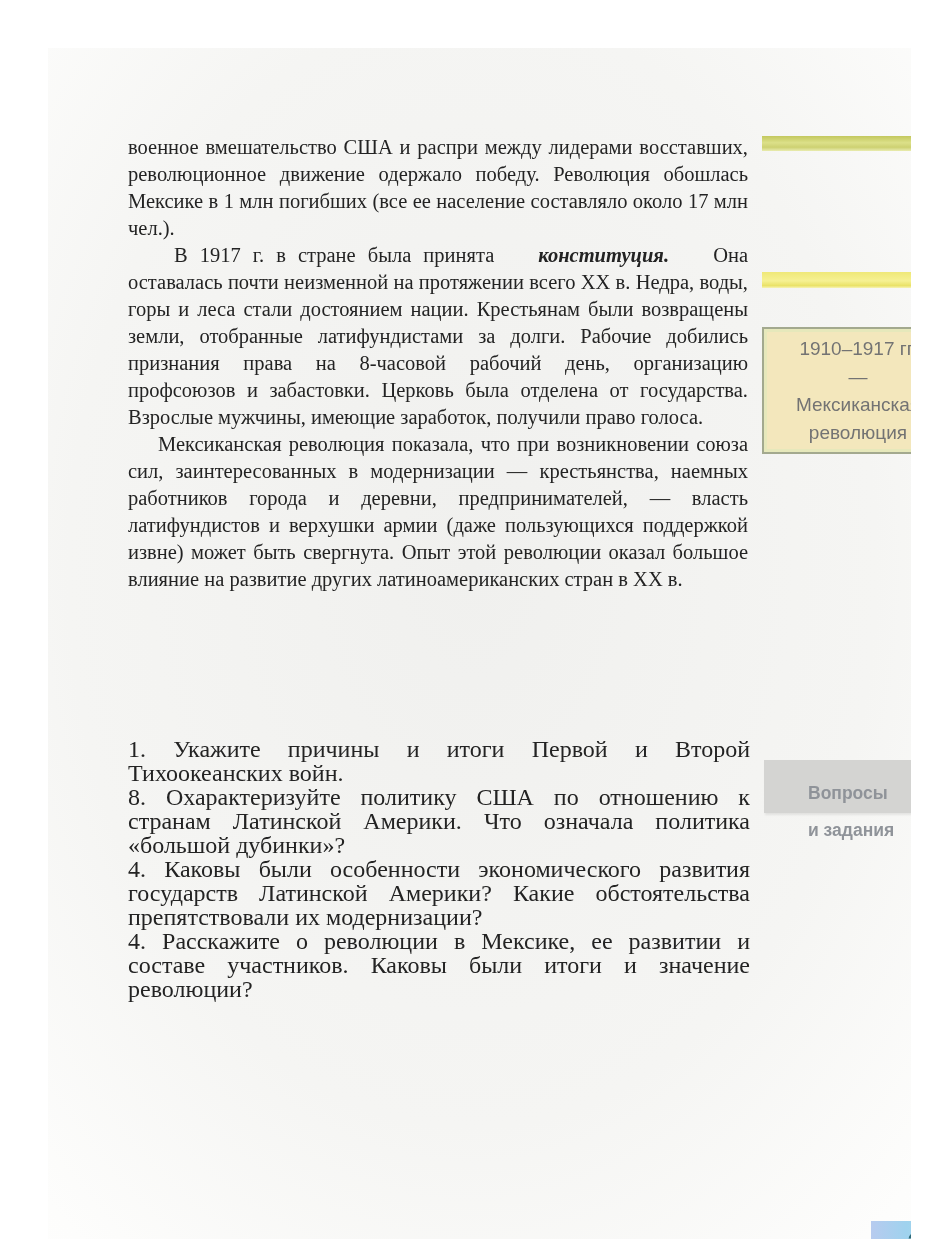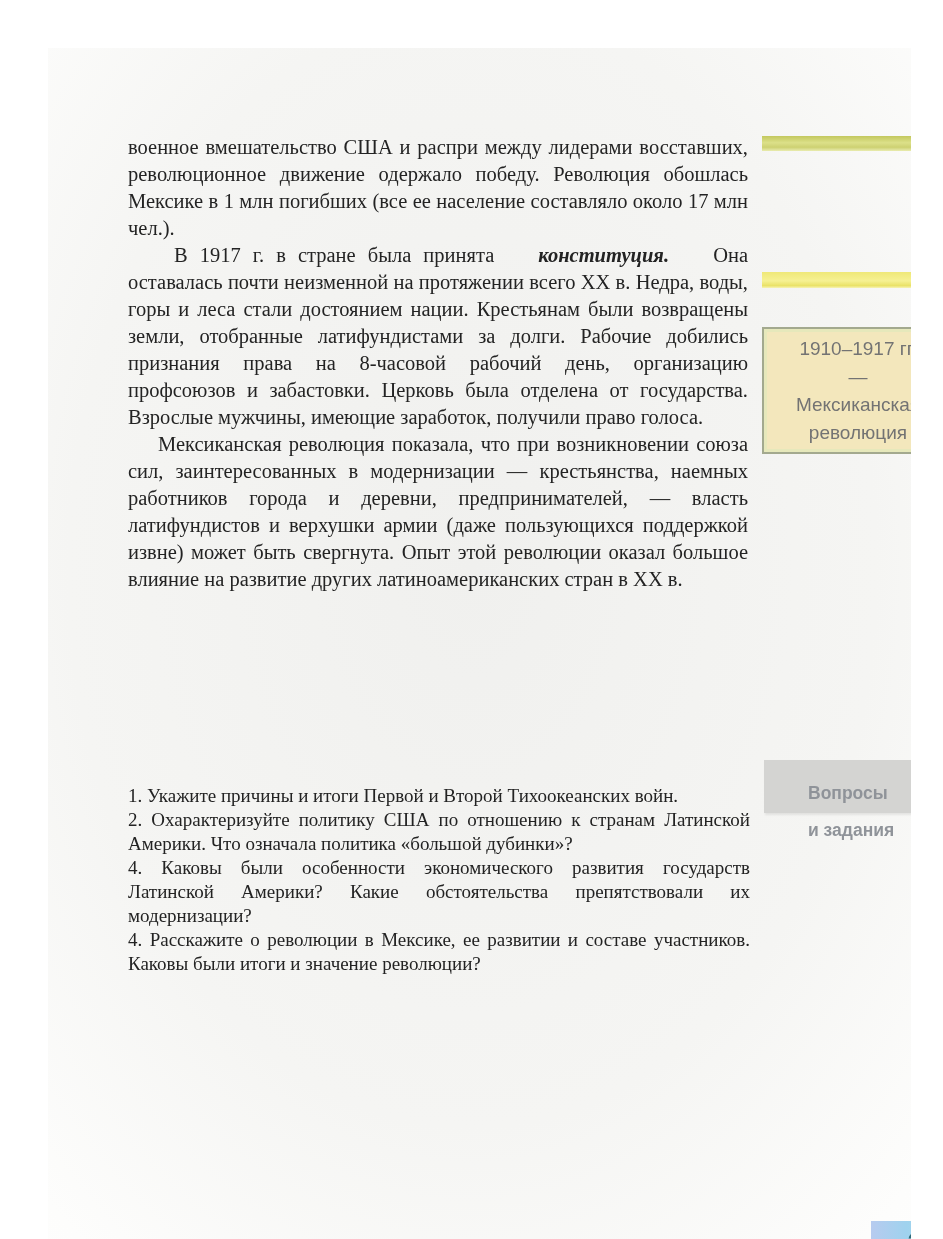--- a/index.html
+++ b/index.html
@@ -25,23 +25,23 @@
     text-align: justify;
   }
   .main-col p { margin: 0; }
   .main-col p.indent { text-indent: 30px; }
   .bi { font-weight: bold; font-style: italic; }
 
   
   .questions-block {
     position: absolute;
     left: 64px;
-    top: 720px;
+    top: 673px;
     width: 622px;
-    font-size: 19px;
+    font-size: 24px;
     line-height: 24px;
     text-align: justify;
   }
   .questions-block p { margin: 0; }
   .it { font-style: italic; }
 
   
   .bar-top {
     position: absolute;
     left: 698px; top: 72px;
@@ -118,21 +118,21 @@
 <div class="page">
 
   <div class="main-col">
     <p>военное вмешательство США и распри между лидерами восставших, революционное движение одержало победу. Революция обошлась Мексике в 1 млн погибших (все ее население составляло около 17 млн чел.).</p>
     <p class="indent"><span>В 1917 г. в стране была принята </span><span class="bi">конституция.</span><span> Она оставалась почти неизменной на протяжении всего XX в. Недра, воды, горы и леса стали достоянием нации. Крестьянам были возвращены земли, отобранные латифундистами за долги. Рабочие добились признания права на 8-часовой рабочий день, организацию профсоюзов и забастовки. Церковь была отделена от государства. Взрослые мужчины, имеющие заработок, получили право голоса.</span></p>
     <p class="indent">Мексиканская революция показала, что при возникновении союза сил, заинтересованных в модернизации — крестьянства, наемных работников города и деревни, предпринимателей, — власть латифундистов и верхушки армии (даже пользующихся поддержкой извне) может быть свергнута. Опыт этой революции оказал большое влияние на развитие других латиноамериканских стран в XX в.</p>
   </div>
 
   <div class="questions-block">
     <p>1. Укажите причины и итоги Первой и Второй Тихоокеанских войн.</p>
-    <p>2. Охарактеризуйте политику США по отношению к странам Латинской Америки. Что означала политика «большой дубинки»?</p>
+    <p>8. Охарактеризуйте политику США по отношению к странам Латинской Америки. Что означала политика «большой дубинки»?</p>
     <p>4. Каковы были особенности экономического развития государств Латинской Америки? Какие обстоятельства препятствовали их модернизации?</p>
     <p>4. Расскажите о революции в Мексике, ее развитии и составе участников. Каковы были итоги и значение революции?</p>
   </div>
 
   <div class="bar-top"></div>
   <div class="bar-bottom"></div>
 
   <div class="date-box">
     <span>1910–1917 гг. — Мексиканская революция</span>
   </div>

